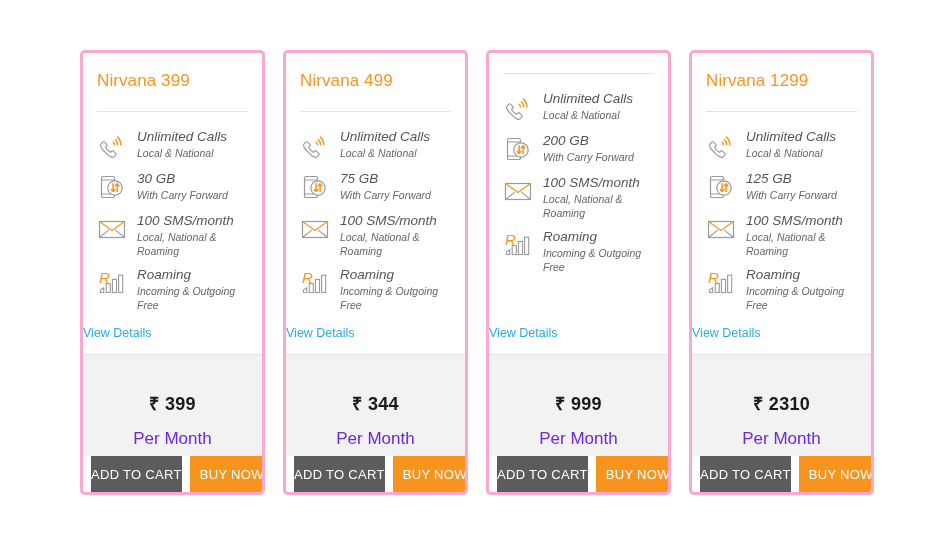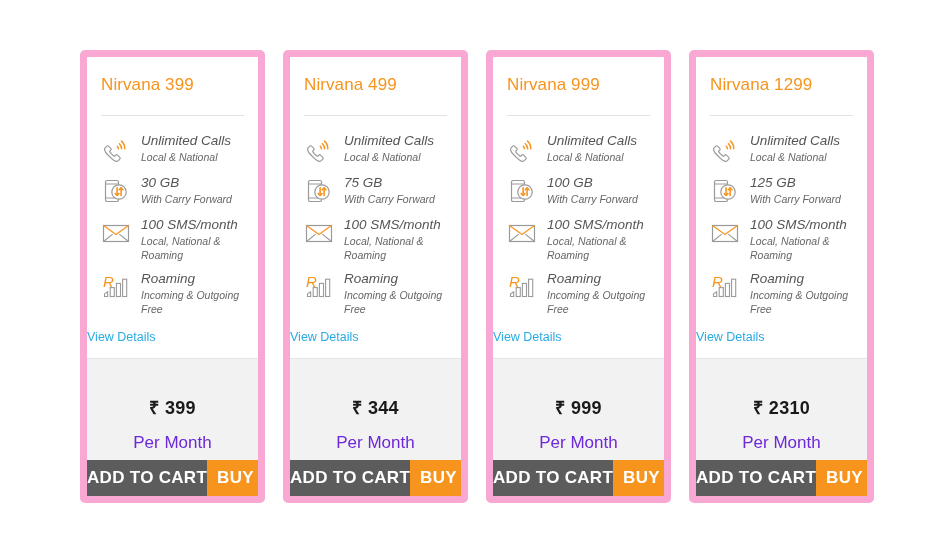--- a/index.html
+++ b/index.html
@@ -12,21 +12,21 @@
   #stage { position:relative; width:950px; height:550px; overflow:hidden; }
 
   #cards {
     position:absolute; left:80px; top:50px;
     display:flex; gap:18px;
   }
 
   .card {
     width:185px;
     background:#ffffff;
-    border:7px solid #f9a8d4;
+    border:3px solid #f9a8d4;
     border-radius:5px;
     display:flex; flex-direction:column;
     overflow:hidden;
   }
 
   .card-title {
     color:#f7941e;
     font-size:17px;
     font-weight:400;
     padding:18px 14px 0 14px;
@@ -78,24 +78,25 @@
     font-size:18px; font-weight:bold; color:#1a1a1a;
     line-height:22px; letter-spacing:0.3px;margin-top:28px;
   }
   .permonth {
     font-size:17px; color:#6d28d9; margin-top:16px; line-height:16px;
   }
 
   .btnrow { display:flex; height:36px; }
   .btn {
     display:flex; align-items:center; justify-content:center;
-    color:#ffffff; font-size:17px; font-weight:bold;
+    color:#ffffff; font-size:13px; font-weight:normal;
     letter-spacing:0.3px; cursor:pointer; white-space:nowrap;
     border:none;
     font-family:"Liberation Sans", sans-serif;
+    margin-left:8px;
   }
   .btn-cart { background:#5c5c5c; flex:1 1 auto; }
   .btn-buy  { background:#f7941e; flex:0 0 auto; padding:0 10px; }
 </style>
 </head>
 <body>
 
 <div id="stage">
   <div id="cards">
       <div class="card">
@@ -218,21 +219,20 @@
         <div class="price-band">
           <div class="price">₹ 344</div>
           <div class="permonth">Per Month</div>
         </div>
         <div class="btnrow">
           <button class="btn btn-cart">ADD TO CART</button>
           <button class="btn btn-buy">BUY NOW</button>
         </div>
       </div>
       <div class="card">
-        <div class="card-title">Nirvana 999</div>
         <div class="divider"></div>
         <div class="features">
           <div class="feature">
             <span class="ico">
               <svg width="30" height="30" viewBox="0 0 30 30">
                 <path d="M6.5 20.5c-1.6-1.6-2.6-3.4-2.9-4.7-.2-.9.1-1.6.7-2.2l1.5-1.5c.5-.5 1.2-.5 1.7 0l2.3 2.3c.5.5.5 1.2 0 1.7l-.9.9c-.2.2-.2.5-.1.8.3.6 1 1.5 1.9 2.4.9.9 1.8 1.6 2.4 1.9.3.1.6.1.8-.1l.9-.9c.5-.5 1.2-.5 1.7 0l2.3 2.3c.5.5.5 1.2 0 1.7l-1.5 1.5c-.6.6-1.3.9-2.2.7-1.3-.3-3.1-1.3-4.7-2.9z" fill="none" stroke="#9a9a9a" stroke-width="1.2"></path>
                 <path d="M16.3 12.2a3.6 3.6 0 0 1 1.1 2.6" fill="none" stroke="#f7941e" stroke-width="1.5" stroke-linecap="round"></path>
                 <path d="M18.4 9.7a7 7 0 0 1 2.2 5.1" fill="none" stroke="#f7941e" stroke-width="1.5" stroke-linecap="round"></path>
                 <path d="M20.5 7.1a10.4 10.4 0 0 1 3.3 7.7" fill="none" stroke="#f7941e" stroke-width="1.5" stroke-linecap="round"></path>
               </svg>
@@ -245,21 +245,21 @@
                 <rect x="4.5" y="4.5" width="13" height="21" rx="1.6" fill="none" stroke="#9a9a9a" stroke-width="1.2"></rect>
                 <line x1="4.5" y1="8" x2="17.5" y2="8" stroke="#9a9a9a" stroke-width="1"></line>
                 <line x1="4.5" y1="22" x2="17.5" y2="22" stroke="#9a9a9a" stroke-width="1"></line>
                 <circle cx="18" cy="16" r="7.2" fill="#ffffff" stroke="#9a9a9a" stroke-width="1.2"></circle>
                 <path d="M16.1 11.8v7.4" stroke="#f7941e" stroke-width="1.6" stroke-linecap="round"></path>
                 <path d="M14.3 17.6l1.8 1.9 1.8-1.9" fill="none" stroke="#f7941e" stroke-width="1.6" stroke-linecap="round" stroke-linejoin="round"></path>
                 <path d="M20.1 19.6v-7.4" stroke="#f7941e" stroke-width="1.6" stroke-linecap="round"></path>
                 <path d="M18.3 13.8l1.8-1.9 1.8 1.9" fill="none" stroke="#f7941e" stroke-width="1.6" stroke-linecap="round" stroke-linejoin="round"></path>
               </svg>
             </span>
-            <span class="ftext"><span class="fmain">100 GB</span><span class="fsub" style="display:block">With Carry Forward</span></span>
+            <span class="ftext"><span class="fmain">200 GB</span><span class="fsub" style="display:block">With Carry Forward</span></span>
           </div>
           <div class="feature">
             <span class="ico">
               <svg width="30" height="24" viewBox="0 0 30 24">
                 <rect x="2.5" y="4.5" width="25" height="16" fill="none" stroke="#9a9a9a" stroke-width="1.2"></rect>
                 <path d="M2.5 4.5L15 13.6 27.5 4.5" fill="none" stroke="#f7941e" stroke-width="1.2"></path>
                 <path d="M2.5 20.5l9.2-7.4M27.5 20.5l-9.2-7.4" fill="none" stroke="#9a9a9a" stroke-width="1.1"></path>
               </svg>
             </span>
             <span class="ftext"><span class="fmain">100 SMS/month</span><span class="fsub" style="display:block">Local, National &amp; Roaming</span></span>

